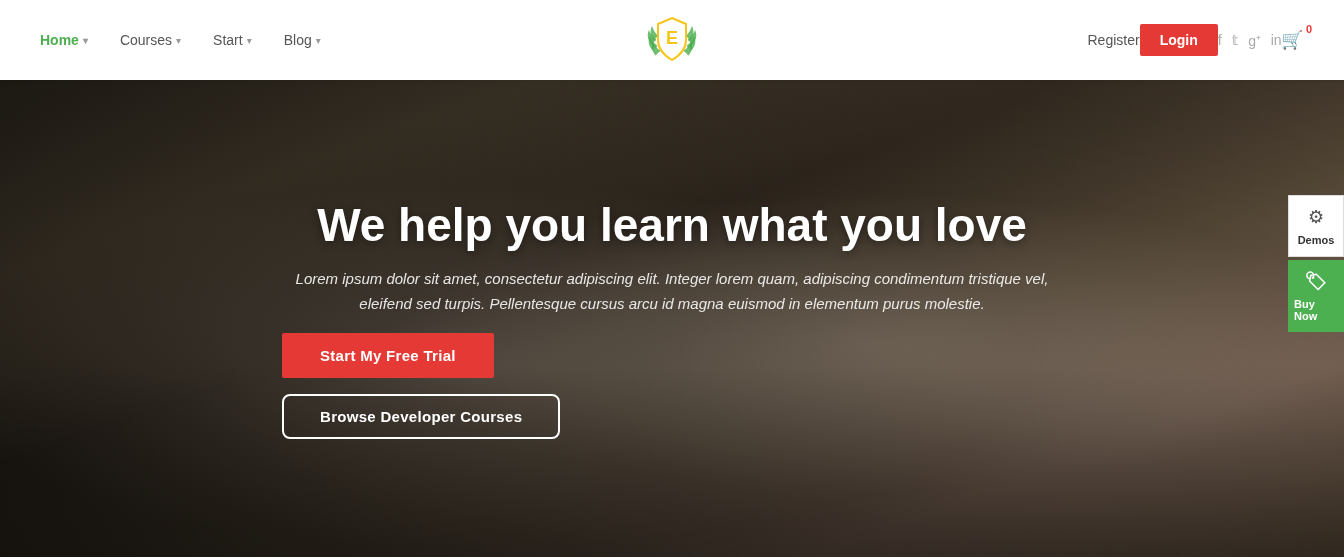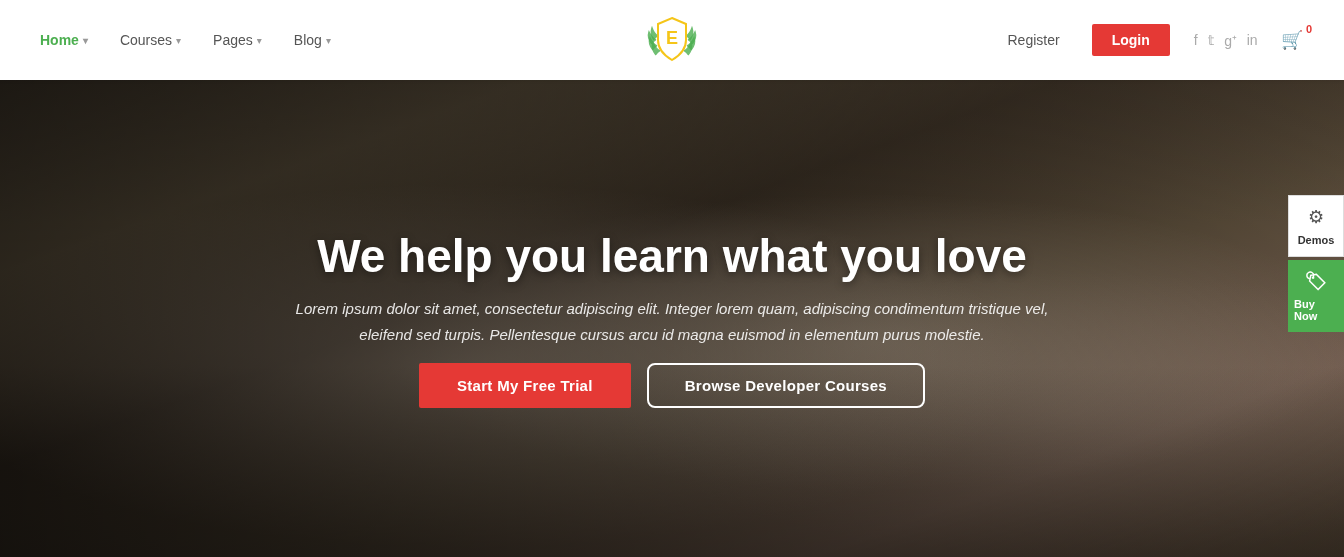--- a/index.html
+++ b/index.html
@@ -47,38 +47,37 @@
       display: flex;
       align-items: center;
     }
     .logo-shield {
       width: 64px;
       height: 64px;
     }
     .nav-right {
       display: flex;
       align-items: center;
-      gap: 24px;
+      gap: 0;
     }
     .nav-register {
       font-size: 14px;
       color: #555;
       cursor: pointer;
       font-weight: 500;
     }
     .nav-login {
       background: #e53935;
       color: #fff;
       border: none;
       padding: 8px 20px;
       font-size: 14px;
       font-weight: 600;
       cursor: pointer;
       border-radius: 2px;
-      margin-left: 8px;
     }
     .nav-social {
       display: flex;
       align-items: center;
       gap: 10px;
     }
     .social-icon {
       color: #aaa;
       font-size: 14px;
       cursor: pointer;
@@ -170,20 +169,21 @@
       color: rgba(255,255,255,0.88);
       max-width: 780px;
       margin: 0 auto 16px;
       font-style: italic;
     }
     .hero-buttons {
       display: flex;
       gap: 16px;
       justify-content: center;
       align-items: flex-start;
+      flex-direction: column;
     }
     .btn-trial {
       background: #e53935;
       color: #fff;
       border: none;
       padding: 14px 38px;
       font-size: 15px;
       font-weight: 700;
       cursor: pointer;
       border-radius: 2px;
@@ -238,21 +238,21 @@
   <div class="nav-left">
     <a class="nav-item active">
       <span>Home</span>
       <span class="chevron">▾</span>
     </a>
     <a class="nav-item">
       <span>Courses</span>
       <span class="chevron">▾</span>
     </a>
     <a class="nav-item">
-      <span>Pages</span>
+      <span>Start</span>
       <span class="chevron">▾</span>
     </a>
     <a class="nav-item">
       <span>Blog</span>
       <span class="chevron">▾</span>
     </a>
   </div>
 
   <div class="nav-center">
     <svg class="logo-shield" viewBox="0 0 64 64" xmlns="http://www.w3.org/2000/svg">

